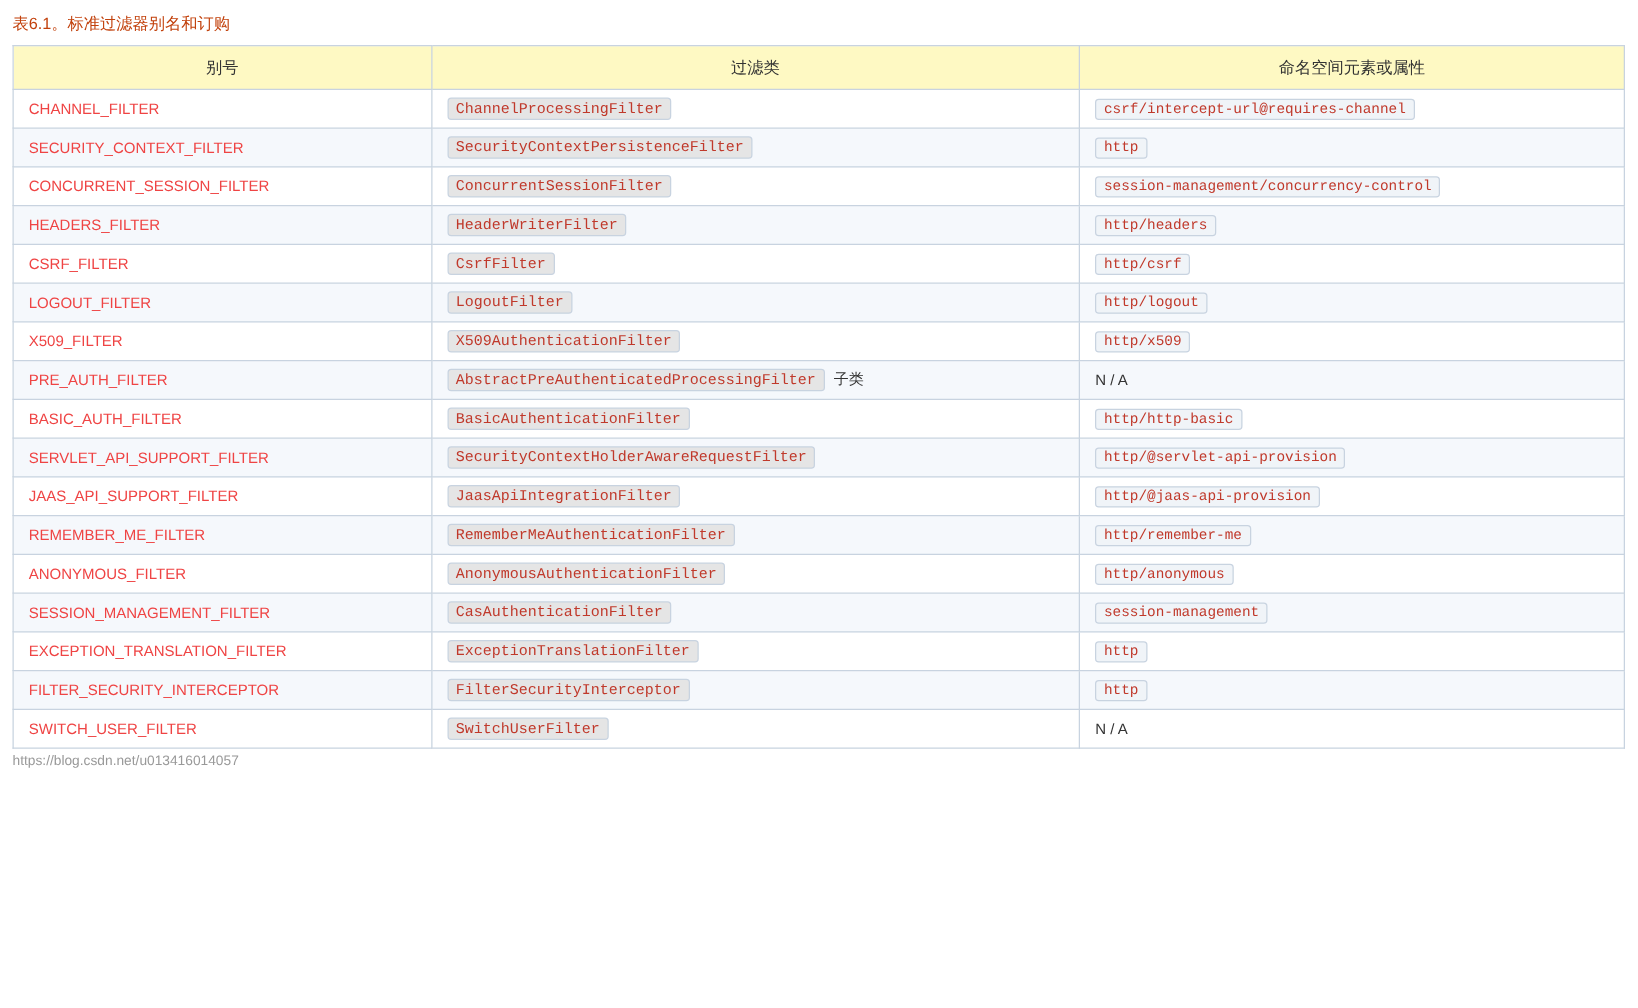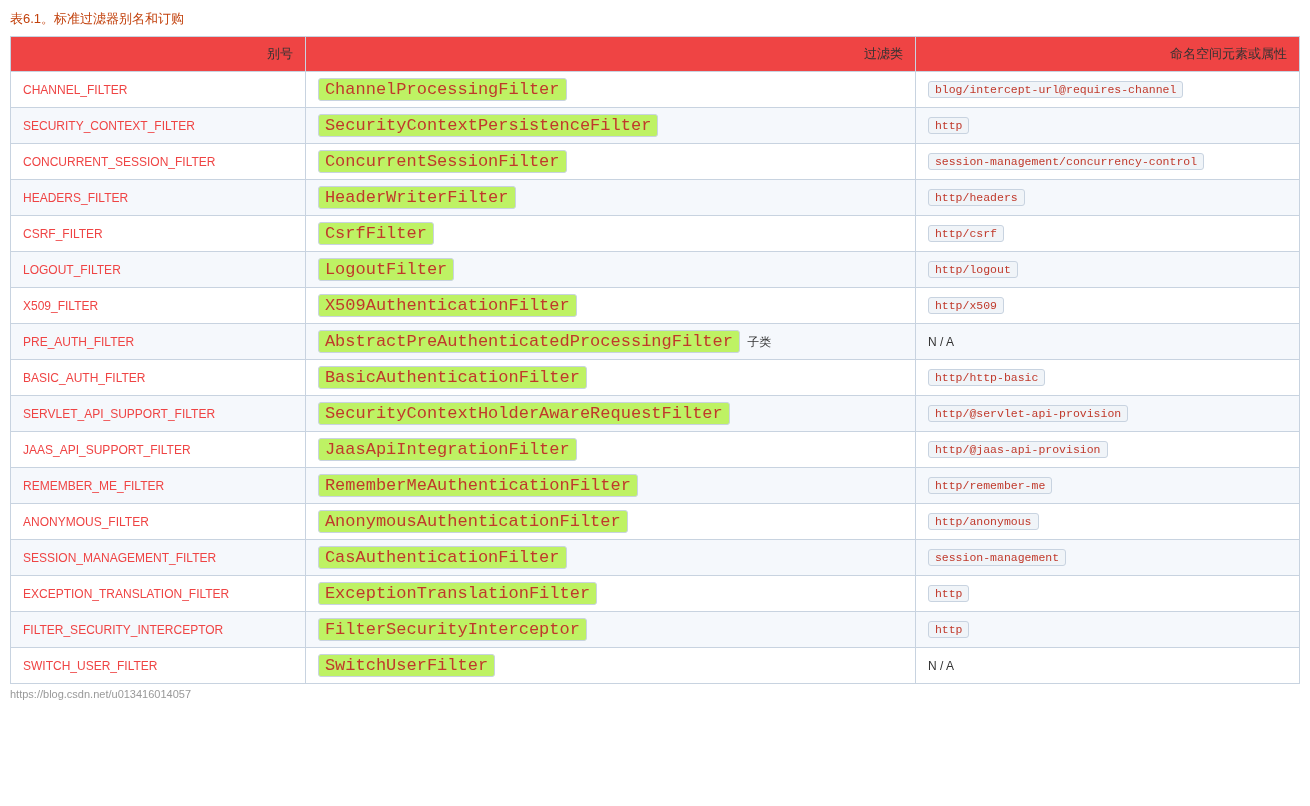--- a/index.html
+++ b/index.html
@@ -19,23 +19,23 @@
       color: #c2410c;
       margin-bottom: 8px;
       font-weight: normal;
     }
     .filter-table {
       width: 100%;
       border-collapse: collapse;
       border: 1px solid #c8d3e0;
     }
     .filter-table th {
-      background: #ef4444;
+      background: #fef9c3;
       color: #333;
-      text-align: right;
+      text-align: center;
       padding: 8px 12px;
       font-weight: normal;
       border: 1px solid #c8d3e0;
       font-size: 13px;
     }
     .filter-table td {
       padding: 6px 12px;
       border: 1px solid #c8d3e0;
       font-size: 12px;
       vertical-align: middle;
@@ -45,26 +45,26 @@
     }
     .filter-table tr:nth-child(odd) td {
       background: #fff;
     }
     .alias-text {
       color: #ef4444;
       font-size: 12px;
     }
     .code-badge {
       display: inline-block;
-      background: #bef264;
+      background: #e5e5e5;
       border: 1px solid #c8d3e0;
       border-radius: 3px;
       padding: 1px 6px;
       font-family: "Courier New", monospace;
-      font-size: 17px;
+      font-size: 12px;
       color: #c0392b;
     }
     .namespace-badge {
       display: inline-block;
       background: #f0f4f8;
       border: 1px solid #c8d3e0;
       border-radius: 3px;
       padding: 1px 6px;
       font-family: "Courier New", monospace;
       font-size: 11.5px;
@@ -96,21 +96,21 @@
       <tr>
         <th>别号</th>
         <th>过滤类</th>
         <th>命名空间元素或属性</th>
       </tr>
     </thead>
     <tbody id="table-body">
     <tr>
           <td><span class="alias-text">CHANNEL_FILTER</span></td>
           <td><span class="code-badge">ChannelProcessingFilter</span></td>
-          <td><span class="namespace-badge">blog/intercept-url@requires-channel</span></td>
+          <td><span class="namespace-badge">csrf/intercept-url@requires-channel</span></td>
         </tr>
         <tr>
           <td><span class="alias-text">SECURITY_CONTEXT_FILTER</span></td>
           <td><span class="code-badge">SecurityContextPersistenceFilter</span></td>
           <td><span class="namespace-badge">http</span></td>
         </tr>
         <tr>
           <td><span class="alias-text">CONCURRENT_SESSION_FILTER</span></td>
           <td><span class="code-badge">ConcurrentSessionFilter</span></td>
           <td><span class="namespace-badge">session-management/concurrency-control</span></td>

